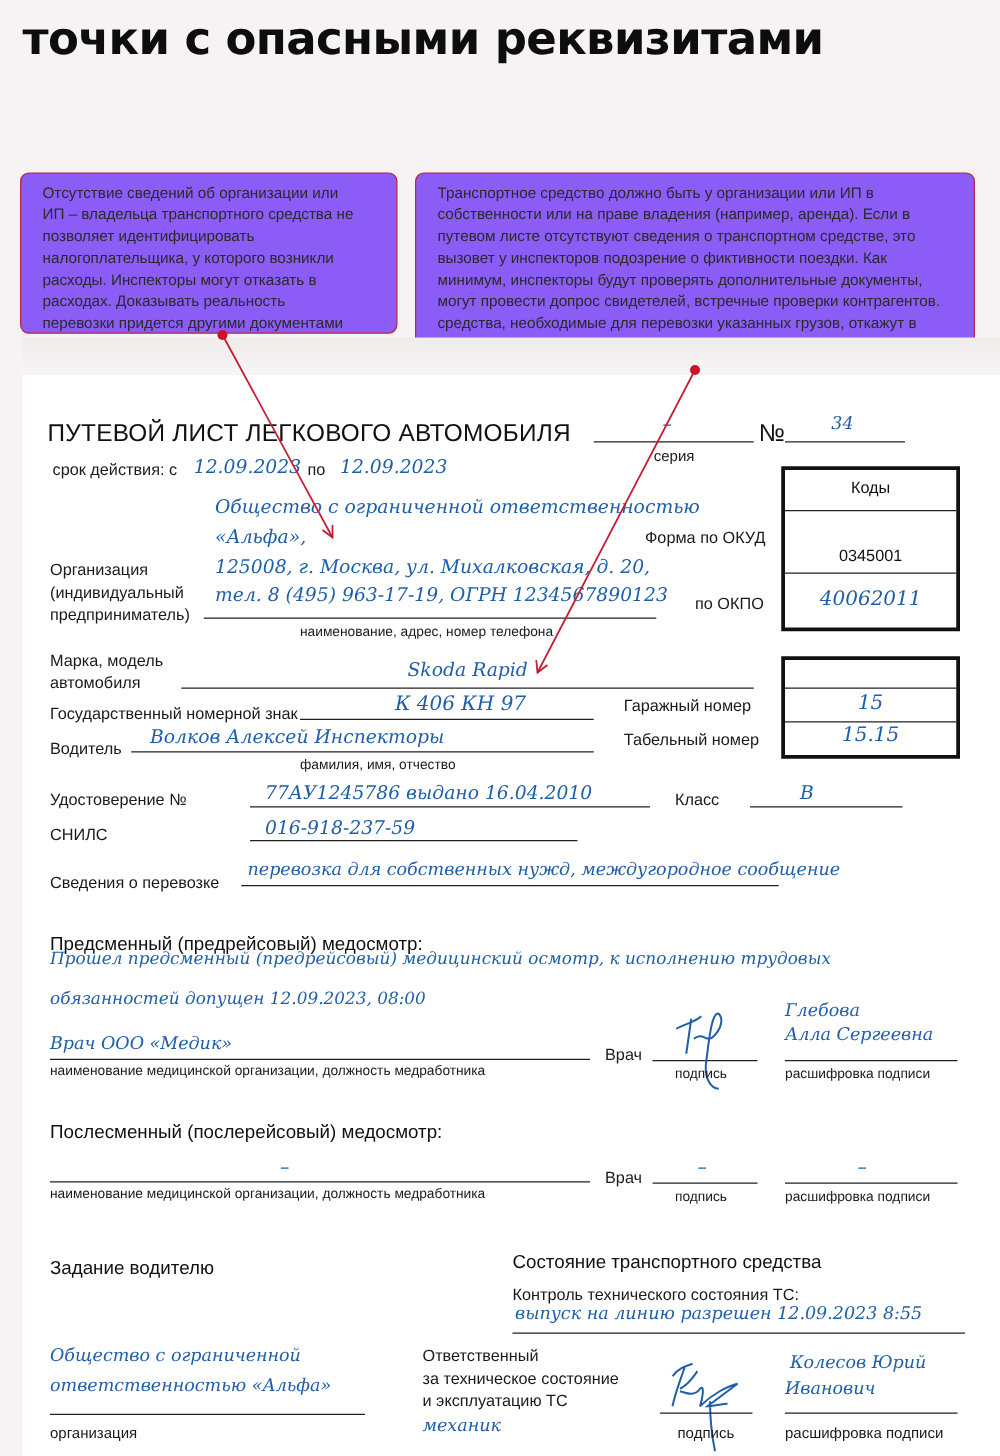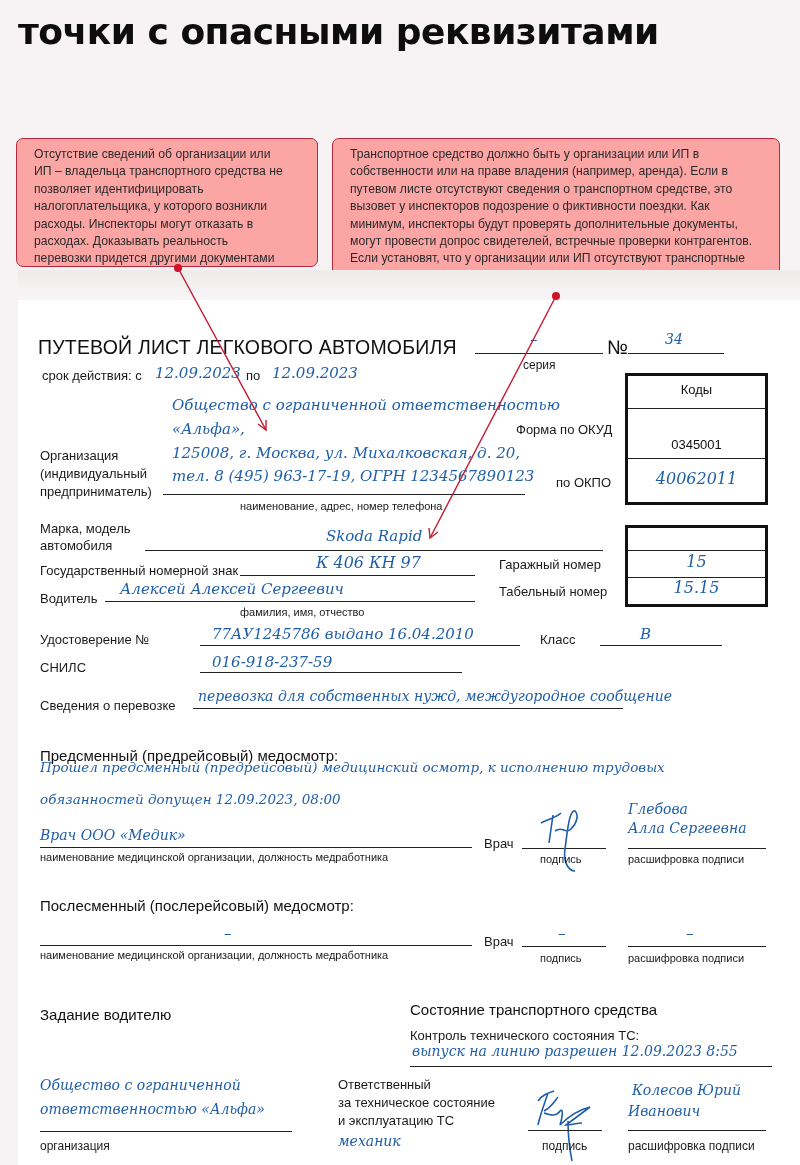--- a/index.html
+++ b/index.html
@@ -8,21 +8,21 @@
     background:#f7f3f4;
     font-family:"Liberation Sans", "DejaVu Sans", sans-serif;
     color:#111;
   }
   .title {
     position:absolute; left:18px; top:10px; width:760px;
     font-family:"DejaVu Sans", sans-serif; font-weight:bold;
     font-size:36px; line-height:44px; letter-spacing:-0.5px; color:#0d0d0d;
   }
   .note {
-    position:absolute; background:#fca5a5; border:1.5px solid #b8293f;
+    position:absolute; background:#8b5cf6; border:1.5px solid #b8293f;
     border-radius:7px; box-sizing:border-box;
     font-size:12.2px; line-height:17.4px; color:#2a2a2a; padding:7px 10px 6px 17px;
   }
   .note1 { left:16px; top:138px; width:302px; height:129px; }
   .note2 { left:332px; top:138px; width:448px; height:159px; }
   .paper {
     position:absolute; left:18px; top:300px; width:782px; height:865px;
     background:#ffffff;
   }
   .paper-shadow {
@@ -58,21 +58,20 @@
   <div>расходах. Доказывать реальность</div>
   <div>перевозки придется другими документами</div>
 </div>
 <div class="note note2">
   <div>Транспортное средство должно быть у организации или ИП в</div>
   <div>собственности или на праве владения (например, аренда). Если в</div>
   <div>путевом листе отсутствуют сведения о транспортном средстве, это</div>
   <div>вызовет у инспекторов подозрение о фиктивности поездки. Как</div>
   <div>минимум, инспекторы будут проверять дополнительные документы,</div>
   <div>могут провести допрос свидетелей, встречные проверки контрагентов.</div>
-  <div>Если установят, что у организации или ИП отсутствуют транспортные</div>
   <div>средства, необходимые для перевозки указанных грузов, откажут в</div>
   <div>расходах.</div>
 </div>
 
 <div class="paper-shadow"></div>
 <div class="paper"></div>
 
 <div class="h1" style="left:38px;top:336px;">ПУТЕВОЙ ЛИСТ ЛЕГКОВОГО АВТОМОБИЛЯ</div>
 <div class="line" style="left:475px;top:353px;width:128px;"></div>
 <div class="hw" style="left:530px;top:330px;">–</div>
@@ -123,21 +122,21 @@
 </div>
 <div class="lbl" style="left:499px;top:557px;">Гаражный номер</div>
 <div class="lbl" style="left:499px;top:584px;">Табельный номер</div>
 
 <div class="lbl" style="left:40px;top:563px;">Государственный номерной знак</div>
 <div class="line" style="left:240px;top:575px;width:235px;"></div>
 <div class="hw" style="left:316px;top:553px;font-size:16px;">К 406  КН 97</div>
 
 <div class="lbl" style="left:40px;top:591px;">Водитель</div>
 <div class="line" style="left:105px;top:601px;width:370px;"></div>
-<div class="hw" style="left:120px;top:580px;">Алексей Алексей Сергеевич</div>
+<div class="hw" style="left:120px;top:580px;">Волков Алексей Инспекторы</div>
 <div class="small" style="left:240px;top:606px;">фамилия, имя, отчество</div>
 
 <div class="lbl" style="left:40px;top:632px;">Удостоверение №</div>
 <div class="line" style="left:200px;top:645px;width:320px;"></div>
 <div class="hw" style="left:212px;top:625px;">77АУ1245786 выдано 16.04.2010</div>
 <div class="lbl" style="left:540px;top:632px;">Класс</div>
 <div class="line" style="left:600px;top:645px;width:122px;"></div>
 <div class="hw" style="left:640px;top:625px;">B</div>
 
 <div class="lbl" style="left:40px;top:660px;">СНИЛС</div>

